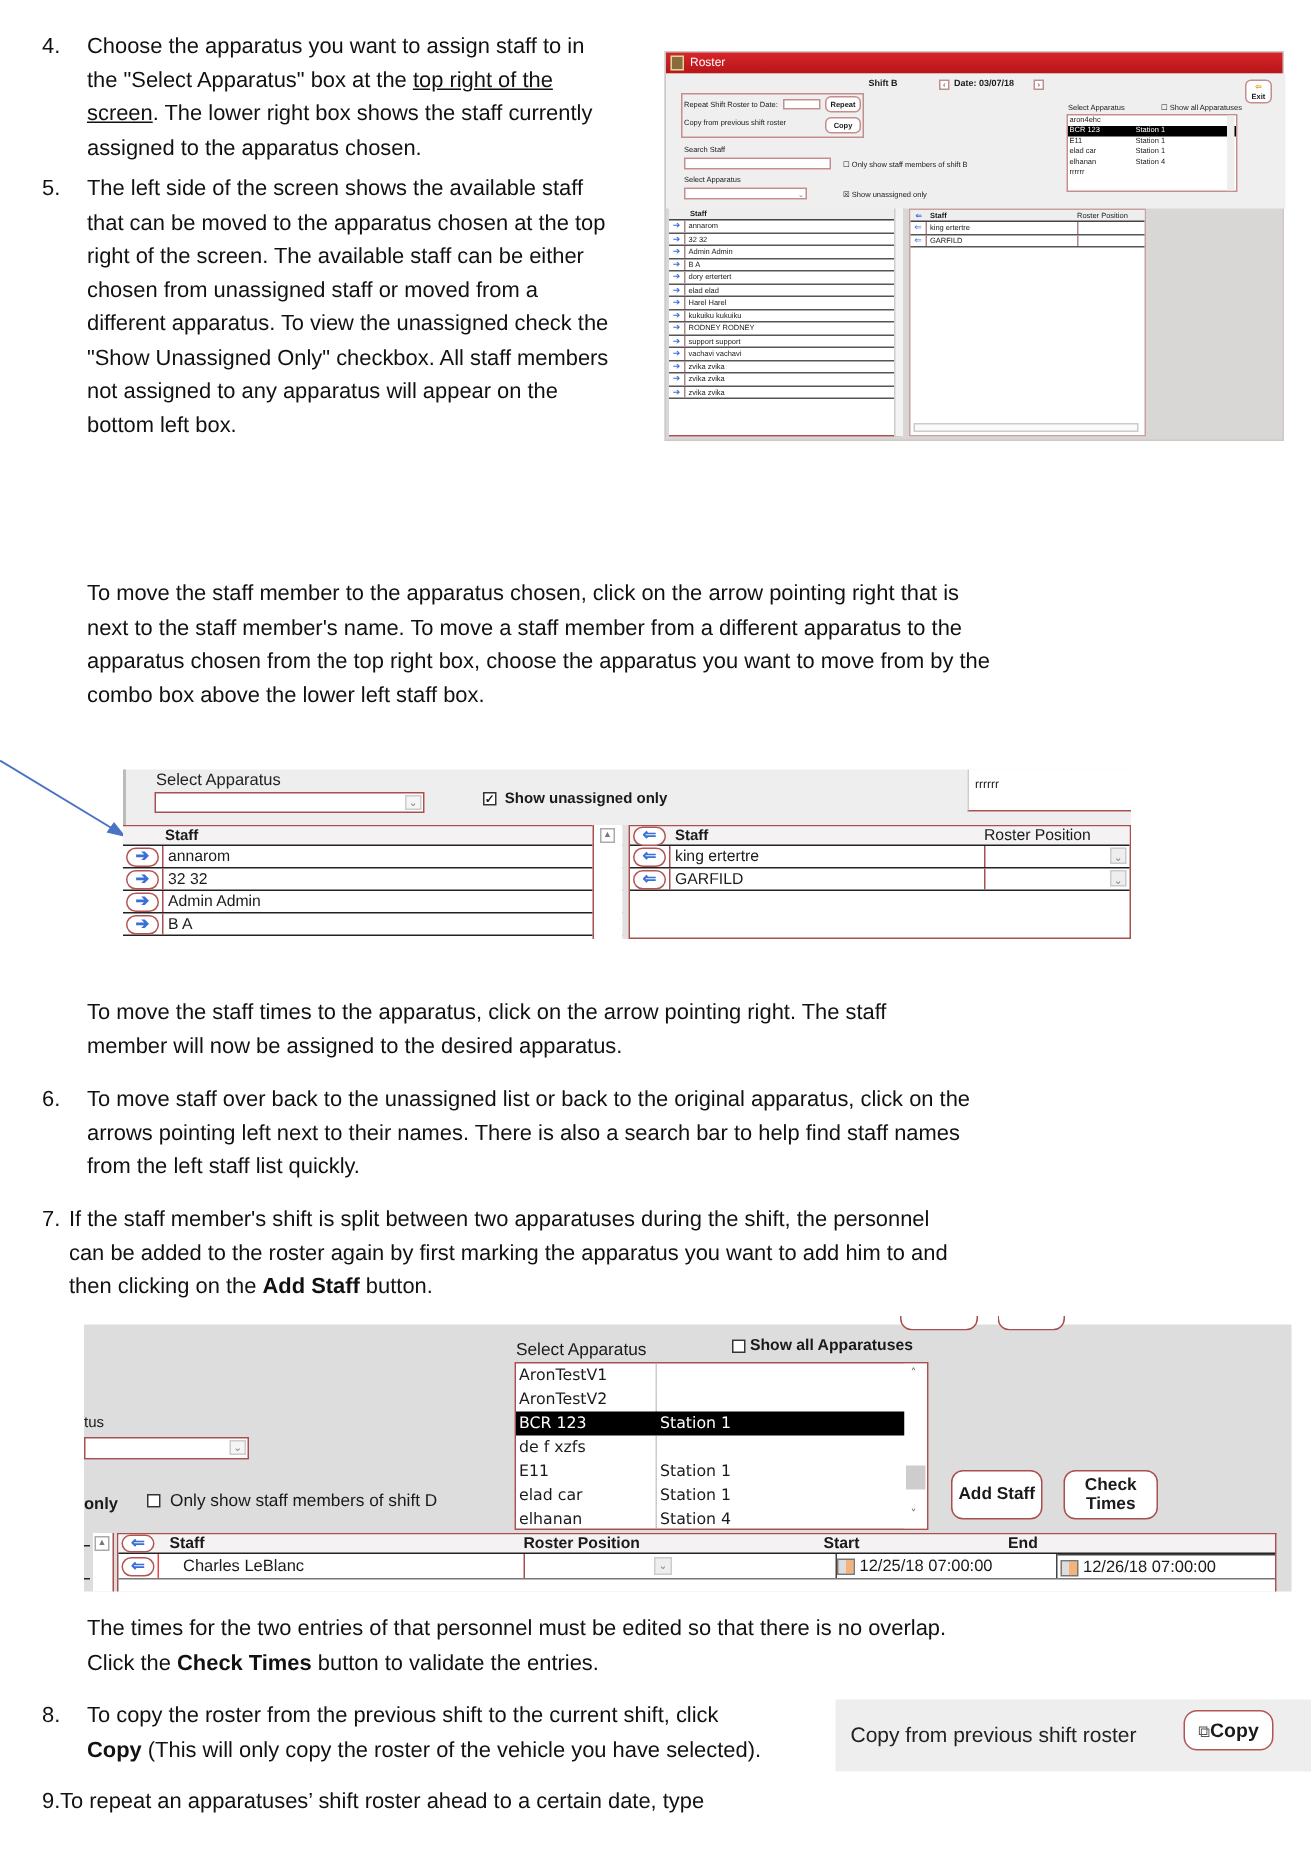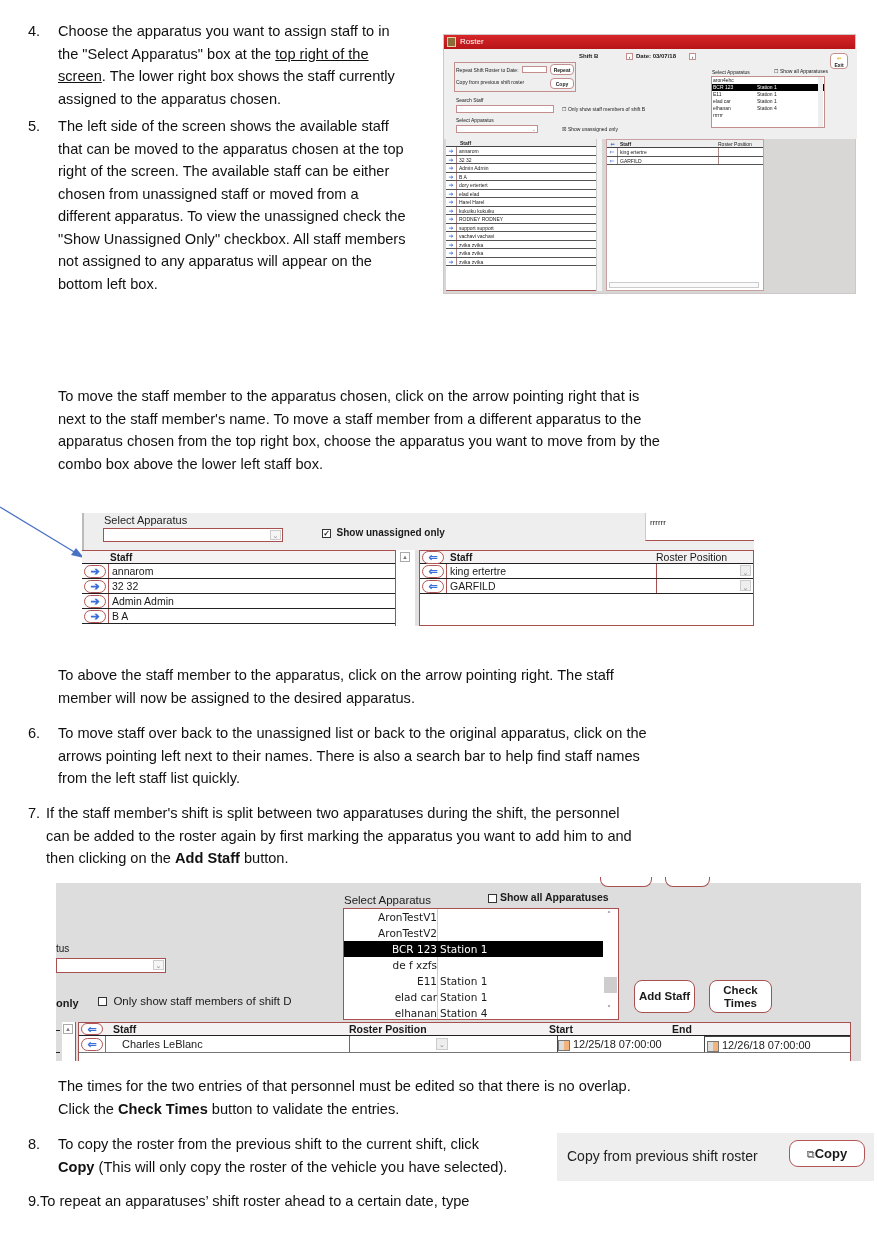--- a/index.html
+++ b/index.html
@@ -284,21 +284,21 @@
         <span class="arrow-btn">⇐</span>
         <span class="cell-name">GARFILD</span>
         <span style="width:97px;border-left:1px solid #a85050;position:relative;">
           <span class="dd" style="position:absolute;right:2px;top:1px;width:11px;height:11px;border:1px solid #ccc;background:#eee;font-size:7px;text-align:center;color:#888;">⌄</span>
         </span>
       </div>
   </div>
 </div>
 
 <div class="doc-text abs" style="left:58px;top:664px;width:700px;">
-  <div>To above the staff member to the apparatus, click on the arrow pointing right. The staff</div>
+  <div>To move the staff times to the apparatus, click on the arrow pointing right. The staff</div>
   <div>member will now be assigned to the desired apparatus.</div>
 </div>
 
 <div class="doc-text abs" style="left:28px;top:722px;width:720px;">
   <span class="num" style="left:0">6.</span>
   <div style="margin-left:30px;">
     <div>To move staff over back to the unassigned list or back to the original apparatus, click on the</div>
     <div>arrows pointing left next to their names. There is also a search bar to help find staff names</div>
     <div>from the left staff list quickly.</div>
   </div>
@@ -324,21 +324,21 @@
     </div>
   <div class="abs" style="left:0;top:114px;font-size:11px;font-weight:bold;">only</div>
   <div class="abs" style="left:42px;top:112px;font-size:11.5px;">
     <span class="chk"></span>&nbsp; <span>Only show staff members of shift D</span>
   </div>
 
   <div class="abs" style="left:288px;top:11px;font-size:11.5px;">Select Apparatus</div>
   <div class="abs" style="left:432px;top:8px;font-size:10.5px;font-weight:bold;">
     <span class="chk"></span> <span>Show all Apparatuses</span>
   </div>
-  <div class="app-list" style="left:287px;top:25px;width:276px;height:112px;overflow:hidden;text-align:right;">
+  <div class="app-list" style="left:287px;top:25px;width:276px;height:112px;overflow:hidden;">
     <div class="app-row">
         <span class="c1">AronTestV1</span>
         <span class="c2"></span>
       </div>
     <div class="app-row">
         <span class="c1">AronTestV2</span>
         <span class="c2"></span>
       </div>
     <div class="app-row sel" style="margin-right:15px;">
         <span class="c1">BCR 123</span>
@@ -403,21 +403,21 @@
 <div class="doc-text abs" style="left:28px;top:1133px;width:520px;">
   <span class="num" style="left:0">8.</span>
   <div style="margin-left:30px;">
     <div>To copy the roster from the previous shift to the current shift, click</div>
     <div><b>Copy</b><span> (This will only copy the roster of the vehicle you have selected).</span></div>
   </div>
 </div>
 
 <div class="abs shot4">
   <div class="abs" style="left:10px;top:15px;font-size:14px;color:#222;">Copy from previous shift roster</div>
-  <div class="abs" style="left:232px;top:7px;width:76px;height:27px;border:1px solid #b35555;border-radius:9px;background:#fff;font-size:13px;font-weight:bold;line-height:25px;text-align:center;">
+  <div class="abs" style="left:232px;top:7px;width:60px;height:27px;border:1px solid #b35555;border-radius:9px;background:#fff;font-size:13px;font-weight:bold;line-height:25px;text-align:center;">
     <span style="font-size:11px;color:#555;font-weight:normal;">⧉</span><span>Copy</span>
   </div>
 </div>
 
 <div class="doc-text abs" style="left:28px;top:1190px;width:600px;">
   <span class="num" style="left:0">9.</span>
   <div style="margin-left:12px;">
     <div>To repeat an apparatuses’ shift roster ahead to a certain date, type</div>
   </div>
 </div>

